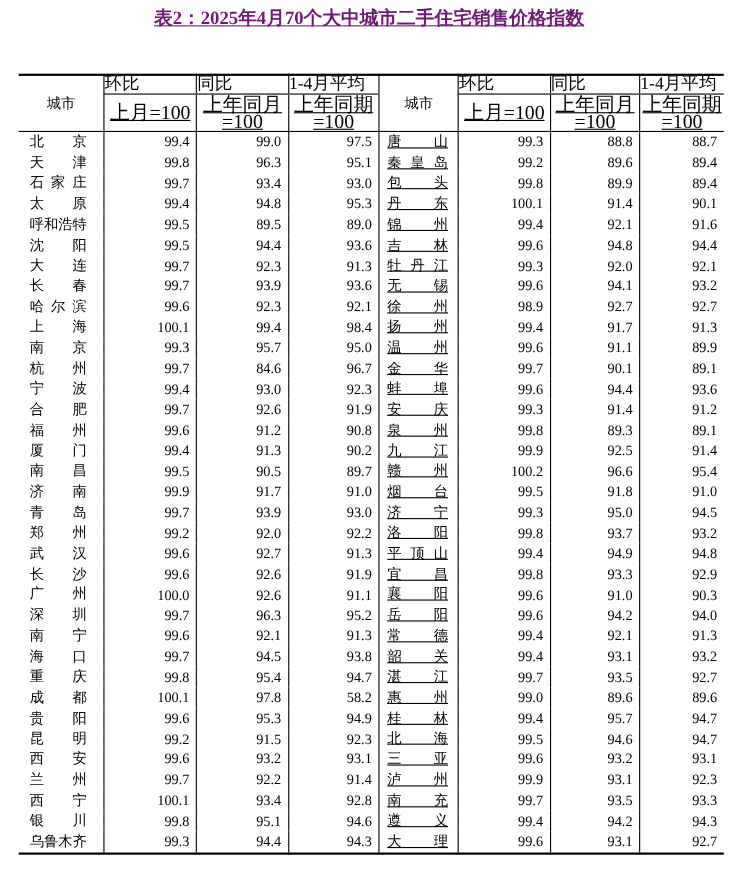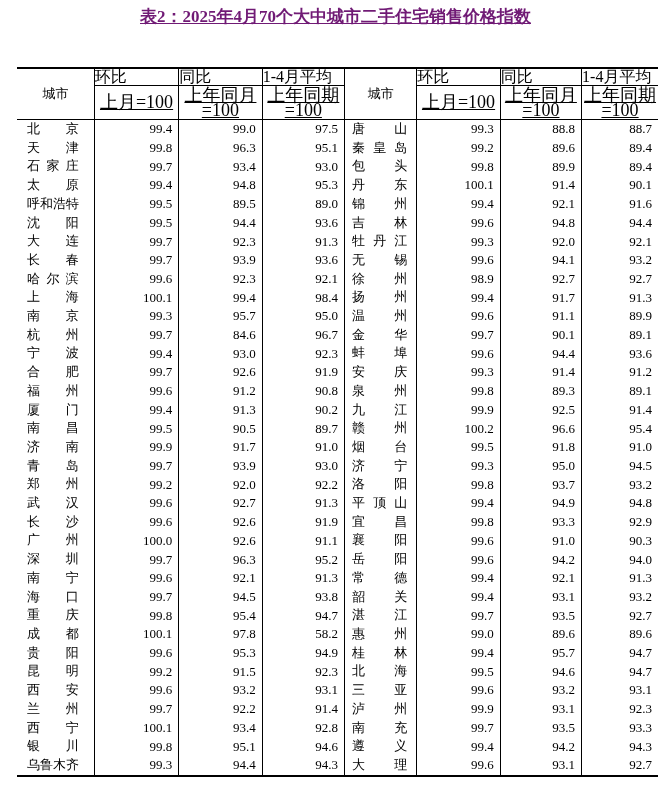--- a/index.html
+++ b/index.html
@@ -63,21 +63,21 @@
   .sub-line { display: block; text-align: center; }
   tbody td { height: 18.7px; font-size: 13px; }
   td.num { text-align: right; padding-right: 6px; }
   .city-name {
     text-align: justify;
     text-align-last: justify;
     text-justify: inter-character;
     line-height: 18.7px;
   }
   td.city-left .city-name  { padding: 0 15px 0 10px; }
-  td.city-right .city-name { padding: 0 9px 0 7px; }
+  td.city-right .city-name { padding: 0 9px 0 7px; text-decoration: underline; }
 </style>
 </head>
 <body>
 
 <div class="page">
 
   <h1 class="page-title">表2：2025年4月70个大中城市二手住宅销售价格指数</h1>
 
   <table class="price-index">
     <colgroup>

